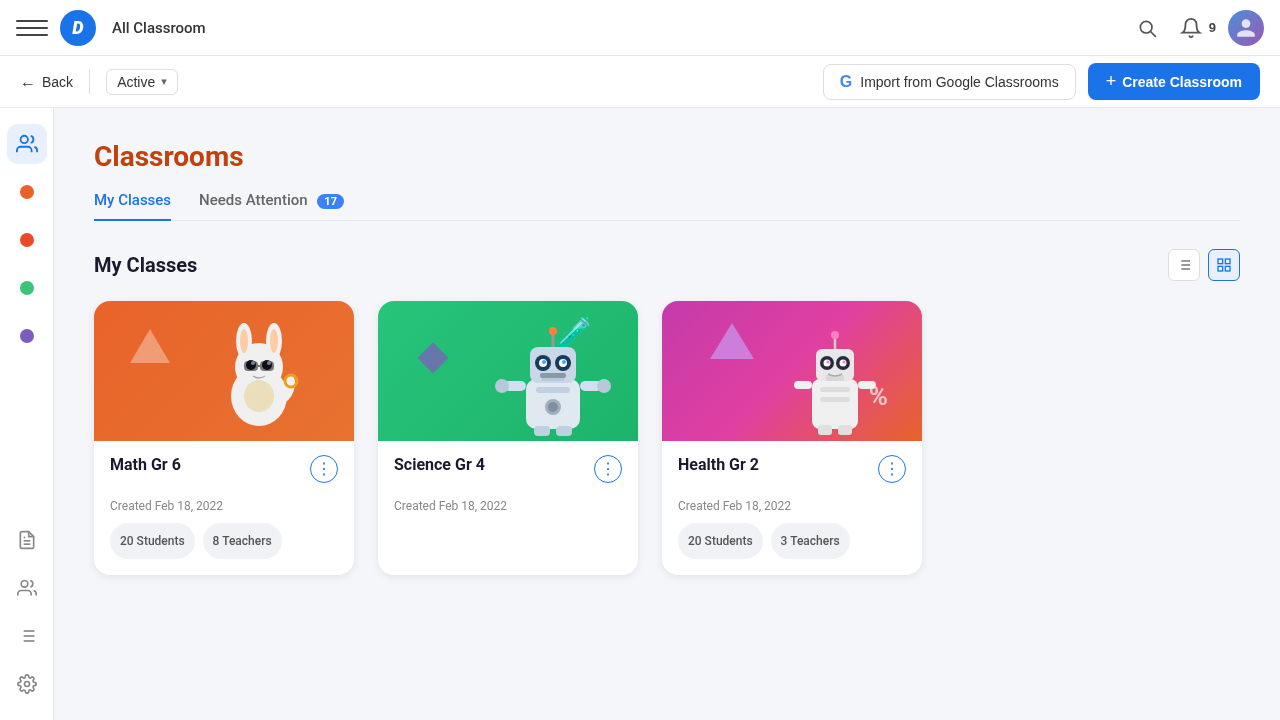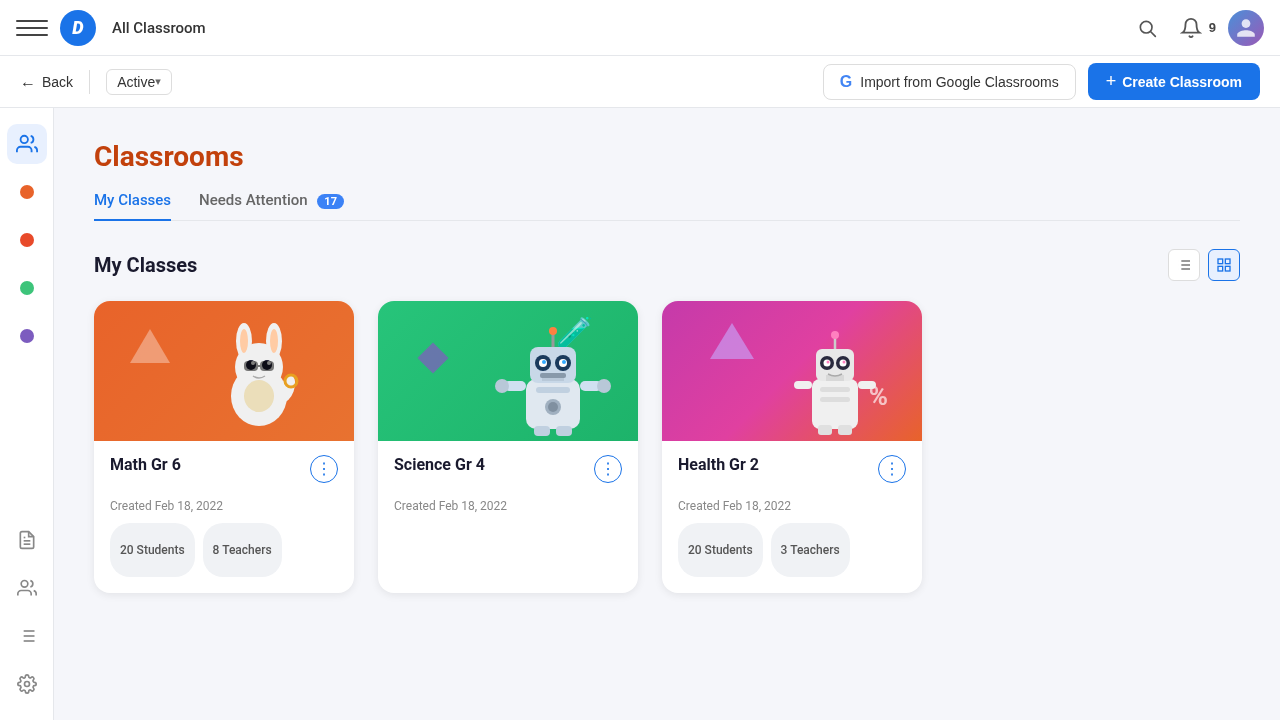--- a/index.html
+++ b/index.html
@@ -25,21 +25,21 @@
 
     
     .sub-nav {
       display: flex; align-items: center; height: 52px;
       background: #fff; border-bottom: 1px solid #e5e7eb;
       padding: 0 20px; gap: 12px; position: fixed; top: 56px; left: 0; right: 0; z-index: 99;
     }
     .back-btn { display: flex; align-items: center; gap: 6px; cursor: pointer; color: #333; font-size: 14px; font-weight: 500; background: none; border: none; }
     .back-arrow { font-size: 16px; }
     .sub-nav-divider { width: 1px; height: 24px; background: #ddd; margin: 0 4px; }
-    .active-btn { display: flex; align-items: center; cursor: pointer; background: none; border: 1px solid #ddd; border-radius: 6px; padding: 4px 10px; font-size: 14px; color: #333; }
+    .active-btn { display: flex; align-items: center; gap: 6px; cursor: pointer; background: none; border: 1px solid #ddd; border-radius: 6px; padding: 4px 10px; font-size: 14px; color: #333; }
     .active-caret { font-size: 11px; color: #666; }
     .sub-nav-spacer { flex: 1; }
     .import-btn {
       display: flex; align-items: center; gap: 8px; cursor: pointer;
       background: #fff; border: 1px solid #ddd; border-radius: 8px;
       padding: 8px 16px; font-size: 14px; font-weight: 500; color: #333;
     }
     .google-g { font-size: 16px; font-weight: 700; }
     .create-btn {
       display: flex; align-items: center; gap: 6px; cursor: pointer;
@@ -107,21 +107,21 @@
     .card-title-row { display: flex; align-items: flex-start; justify-content: space-between; margin-bottom: 16px; }
     .card-title { font-size: 16px; font-weight: 700; color: #1a1a2e; }
     .card-menu-btn {
       width: 28px; height: 28px; border-radius: 50%; border: 1.5px solid #1a73e8;
       display: flex; align-items: center; justify-content: center;
       cursor: pointer; background: #fff; color: #1a73e8; font-size: 16px; line-height: 1;
     }
     .card-date { font-size: 12px; color: #888; margin-bottom: 10px; }
     .card-tags { display: flex; gap: 8px; flex-wrap: wrap; }
     .card-tag {
-      background: #f0f2f5; border-radius: 20px; padding: 20px 10px;
+      background: #f0f2f5; border-radius: 20px; padding: 11px 10px;
       font-size: 12px; color: #555; font-weight: 500;
     }
   </style>
 </head>
 <body>
 
 <nav class="top-nav">
   <div class="nav-hamburger">
     <span></span>
       <span></span>

